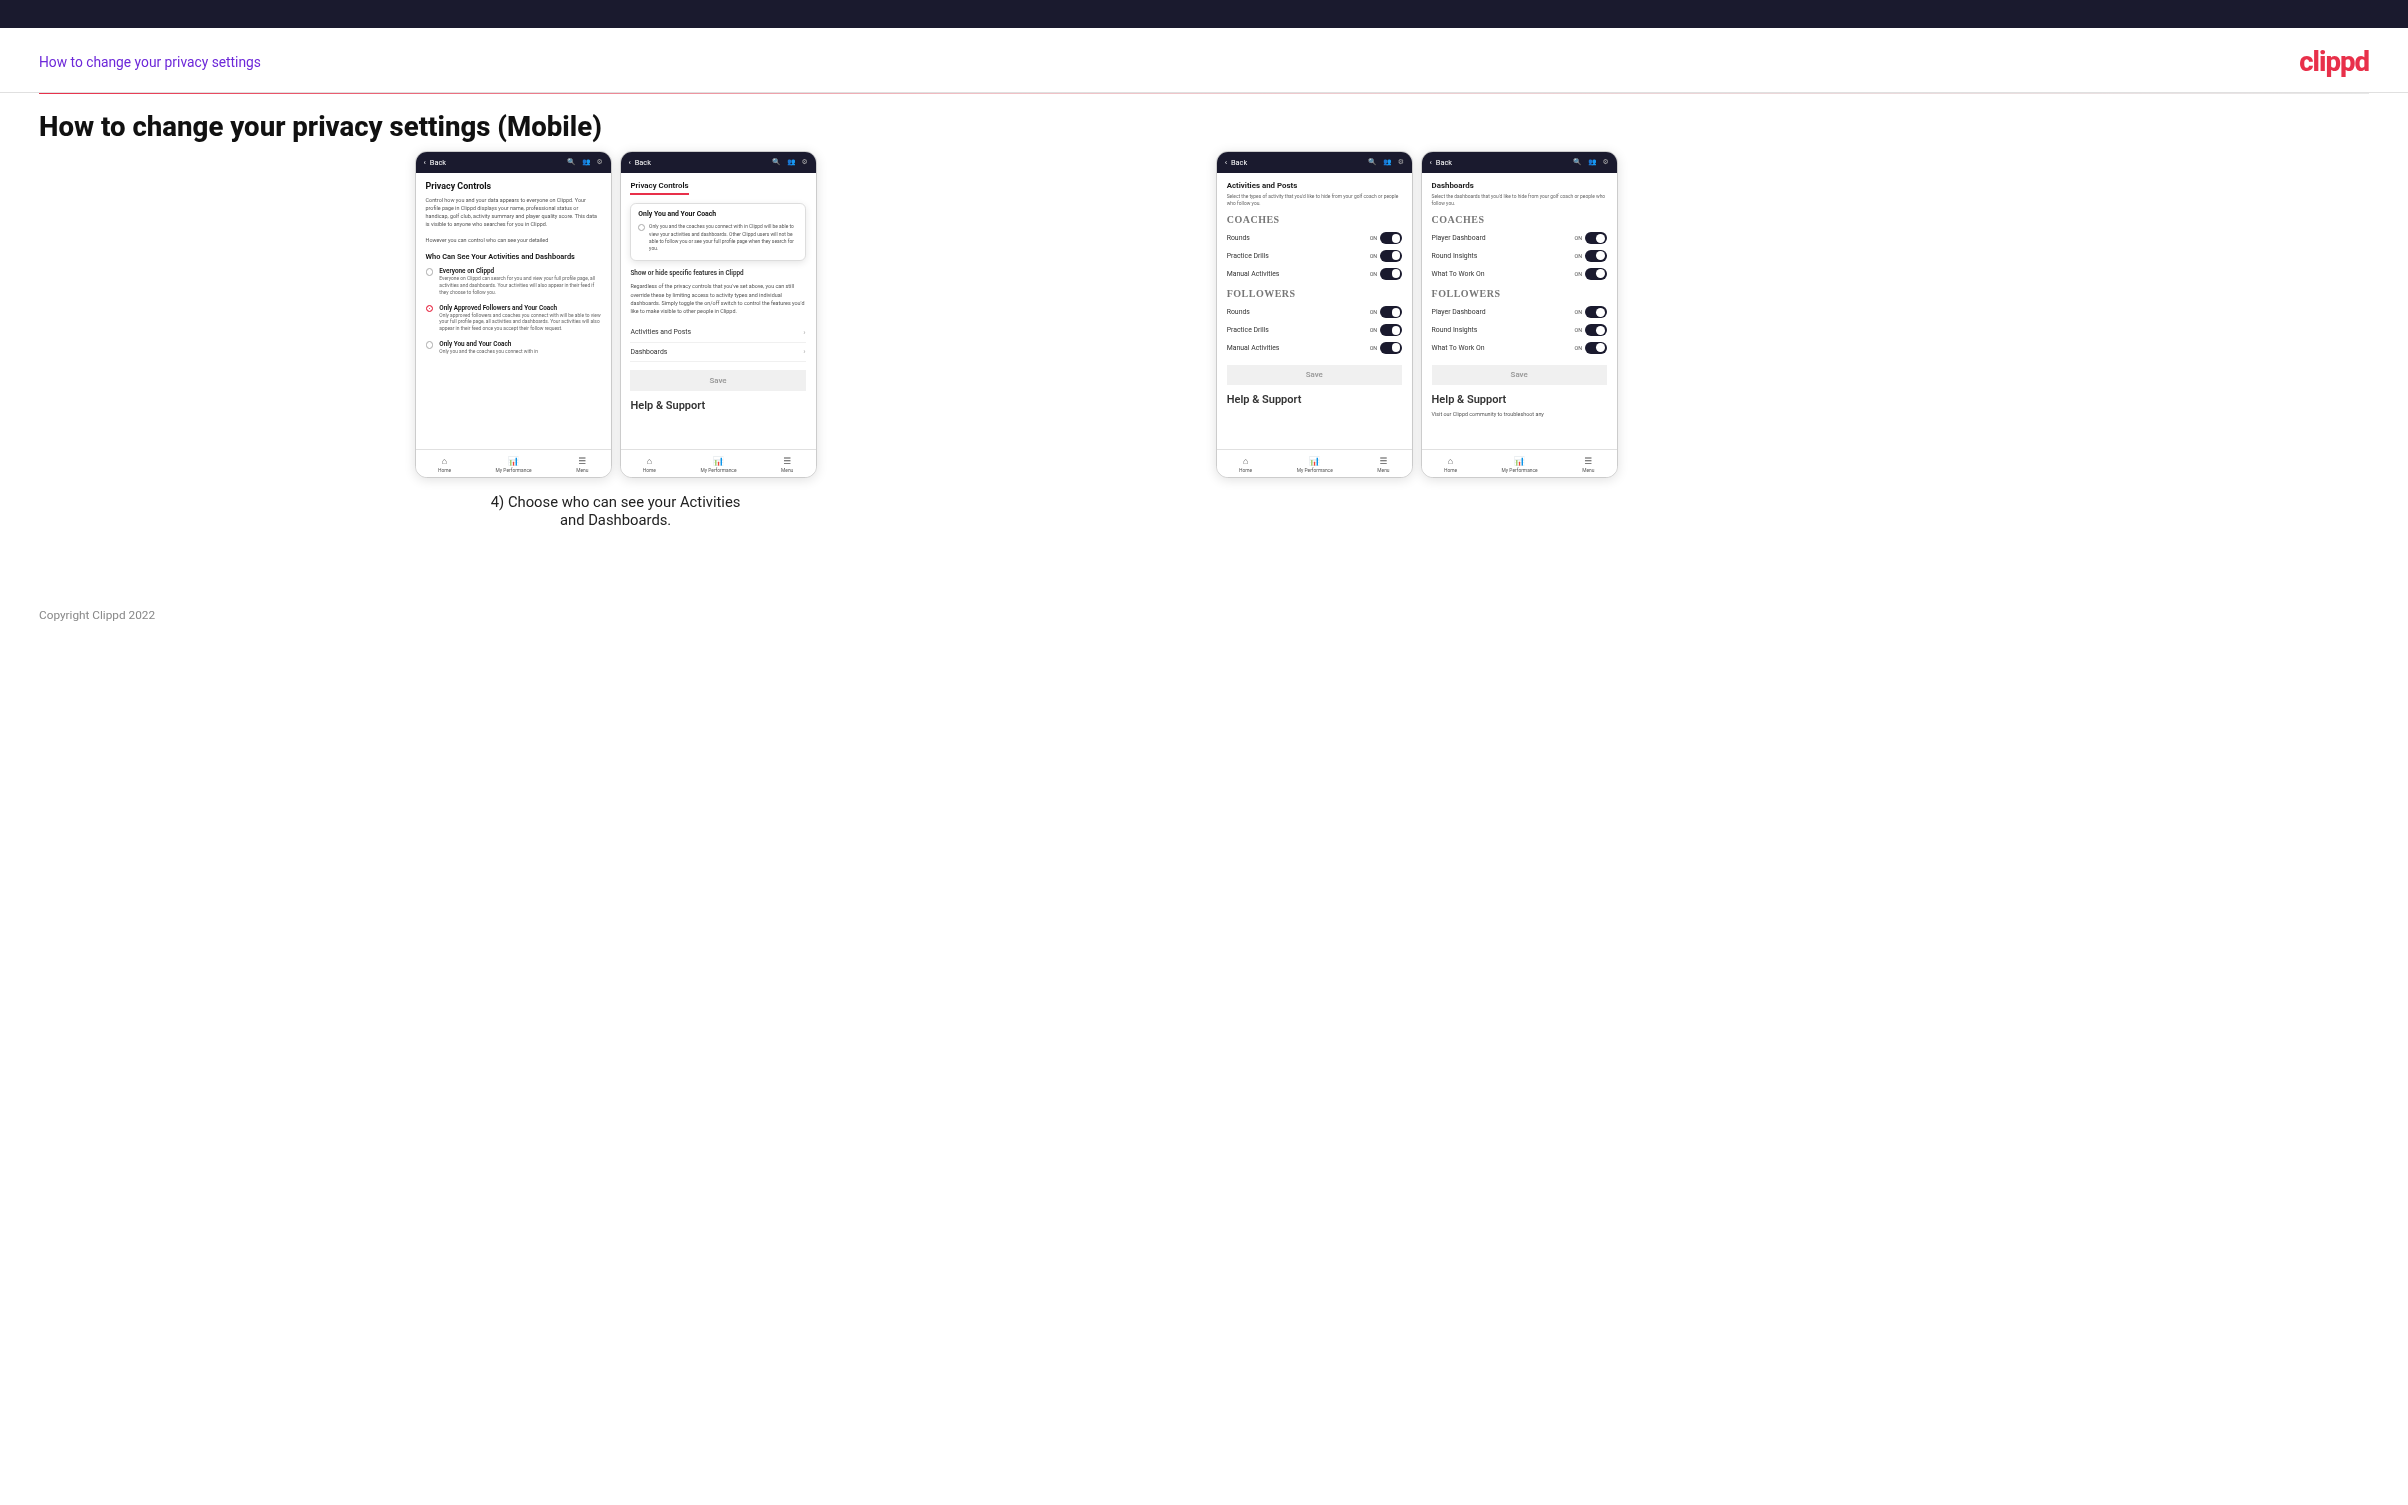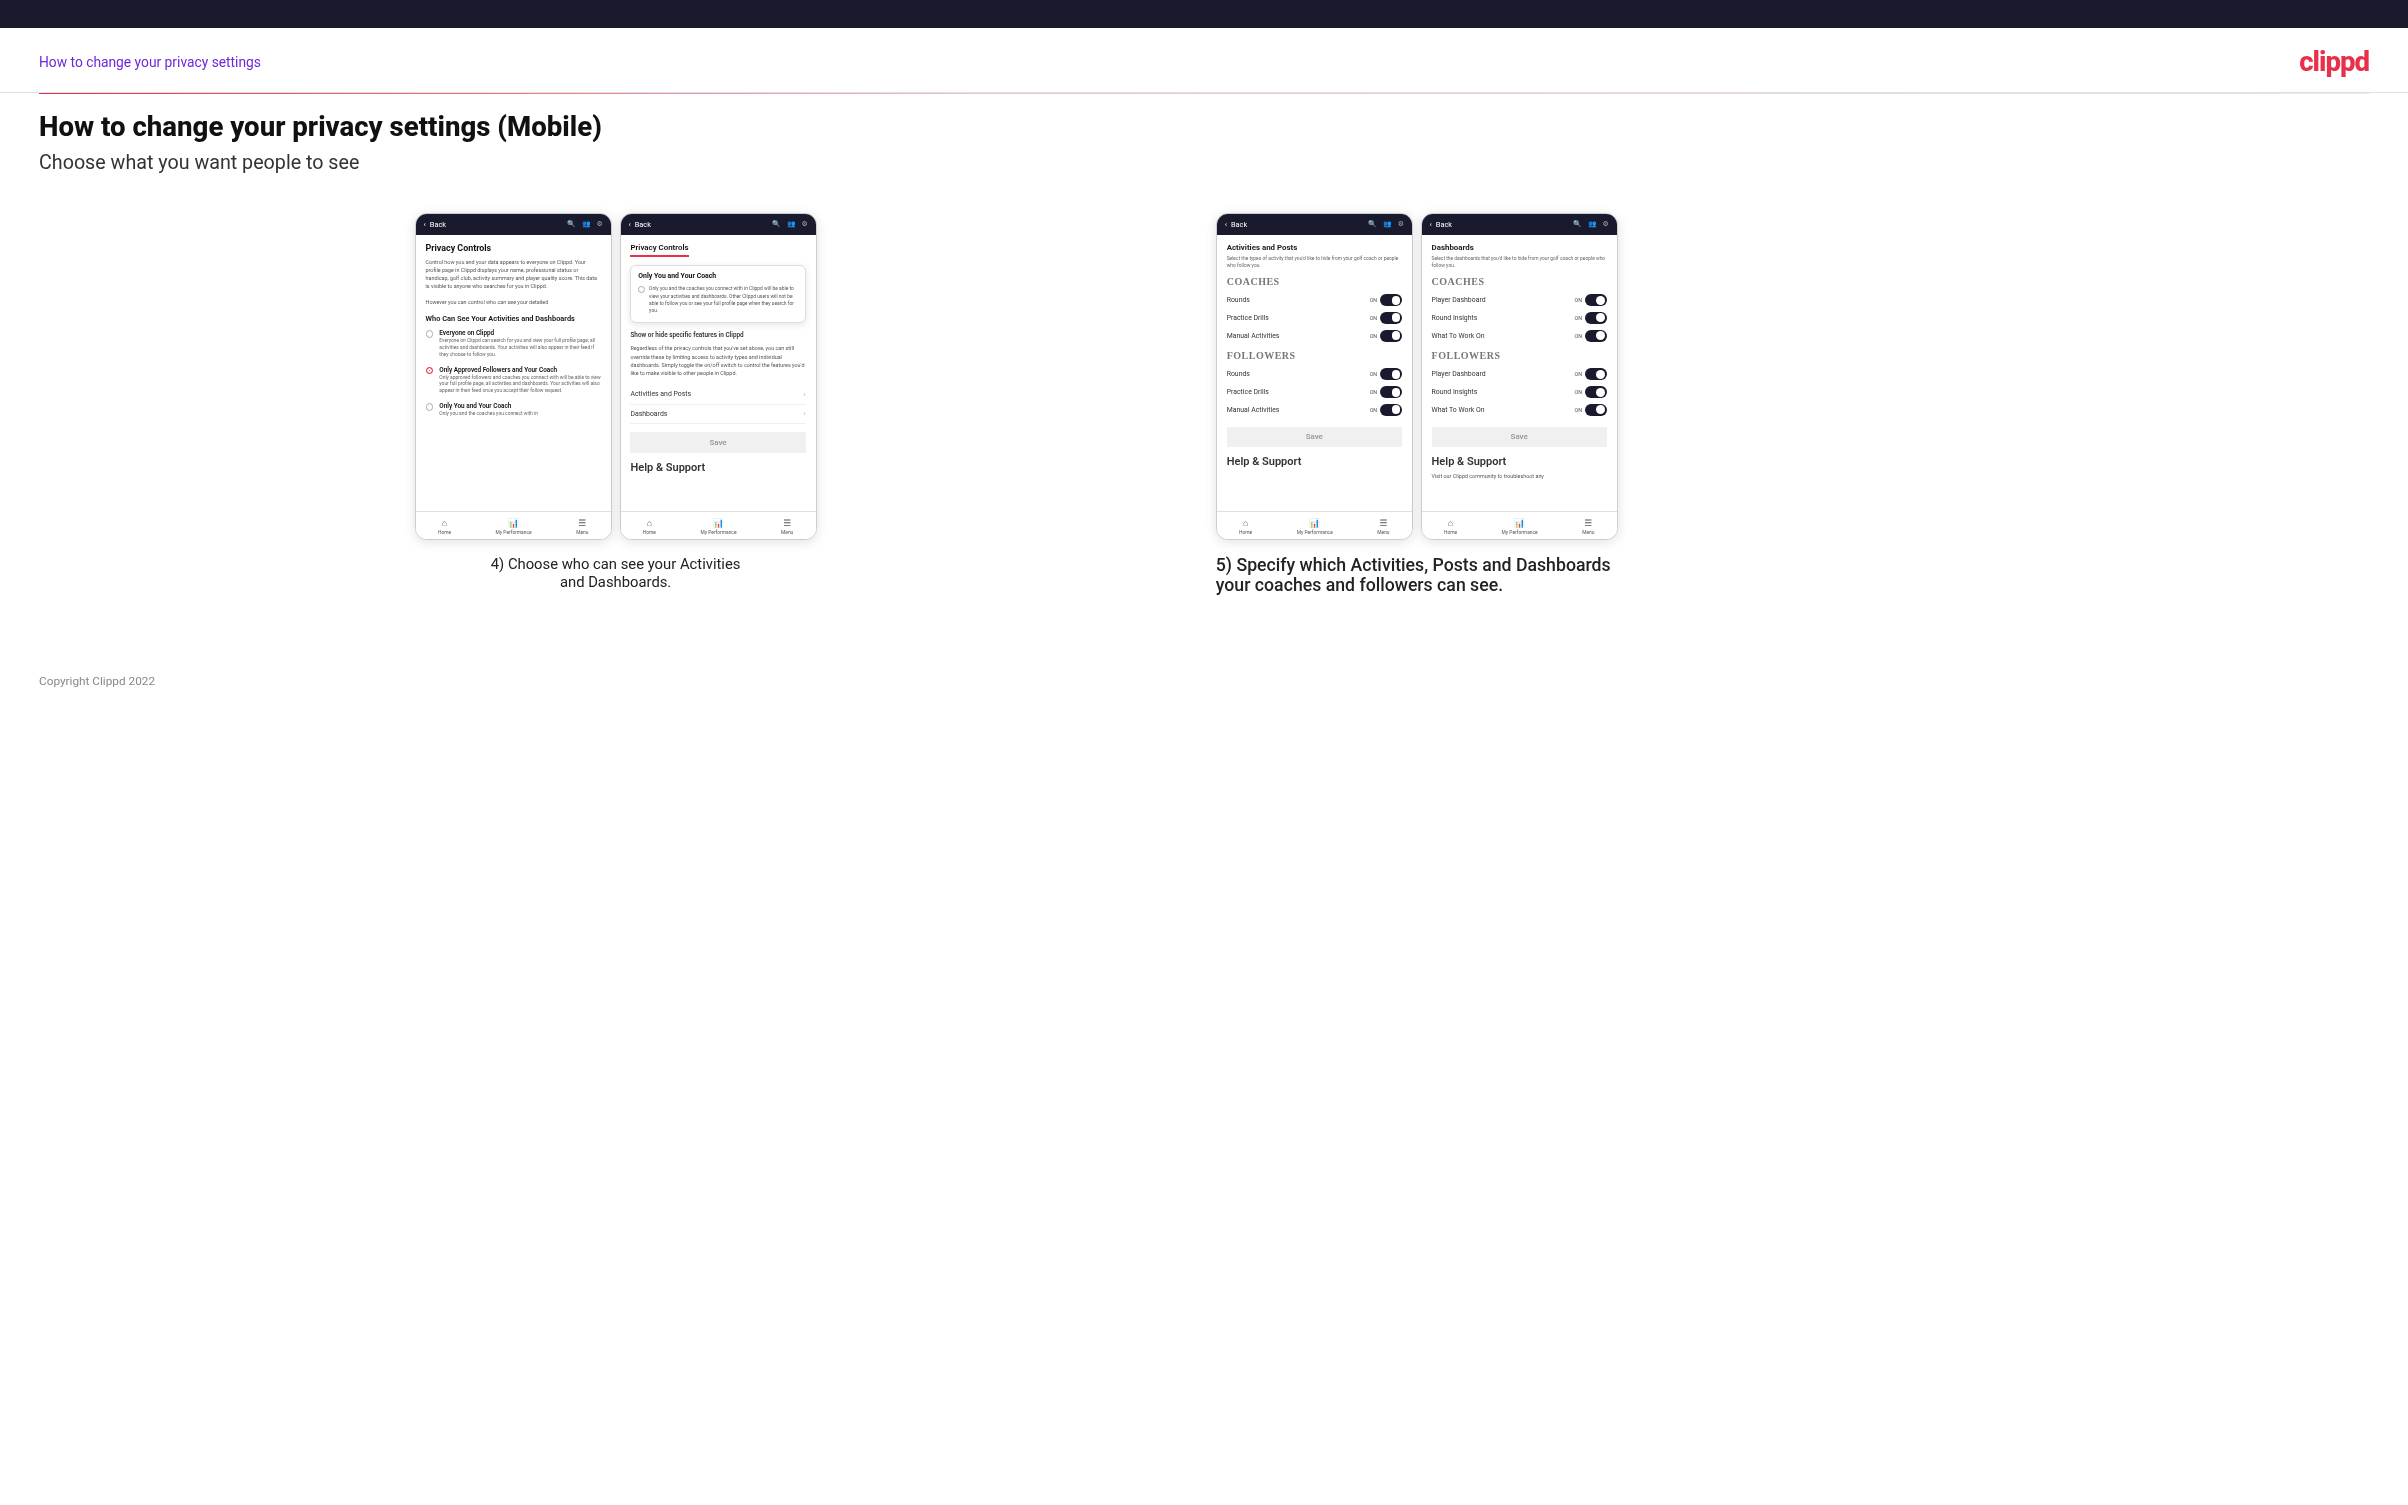--- a/index.html
+++ b/index.html
@@ -389,21 +389,20 @@
 <div class="header">
   <span class="header-title">How to change your privacy settings</span>
   <span class="logo">clippd</span>
 </div>
 
 <div class="divider"></div>
 
 <div class="main">
 
   <h1 class="page-heading">How to change your privacy settings (Mobile)</h1>
-  <p class="page-subheading">Choose what you want people to see</p>
 
   <div class="screenshots-row">
 
     <div class="section-left">
       <div class="double-mockup-wrapper">
 
         <div class="mobile-mockup">
           <div class="mock-header">
             <div class="mock-header-left">
               <span class="mock-back-arrow">‹</span>
@@ -673,20 +672,19 @@
               <span class="mock-nav-label">My Performance</span>
             </div>
             <div class="mock-nav-item">
               <span class="mock-nav-icon">☰</span>
               <span class="mock-nav-label">Menu</span>
             </div>
           </div>
         </div>
 
       </div>
-      <div class="right-caption">5) Specify which Activities, Posts and Dashboards your  coaches and followers can see.</div>
     </div>
 
   </div>
 </div>
 
 <div class="copyright">Copyright Clippd 2022</div>
 
 
 </body></html>

